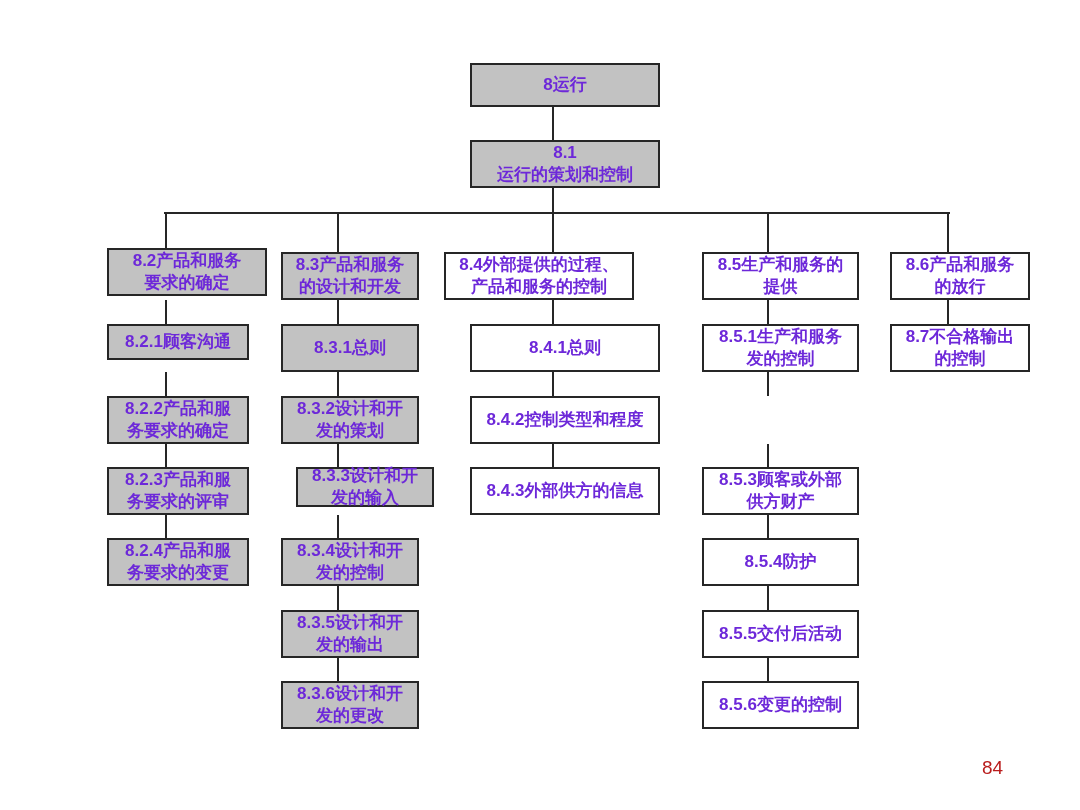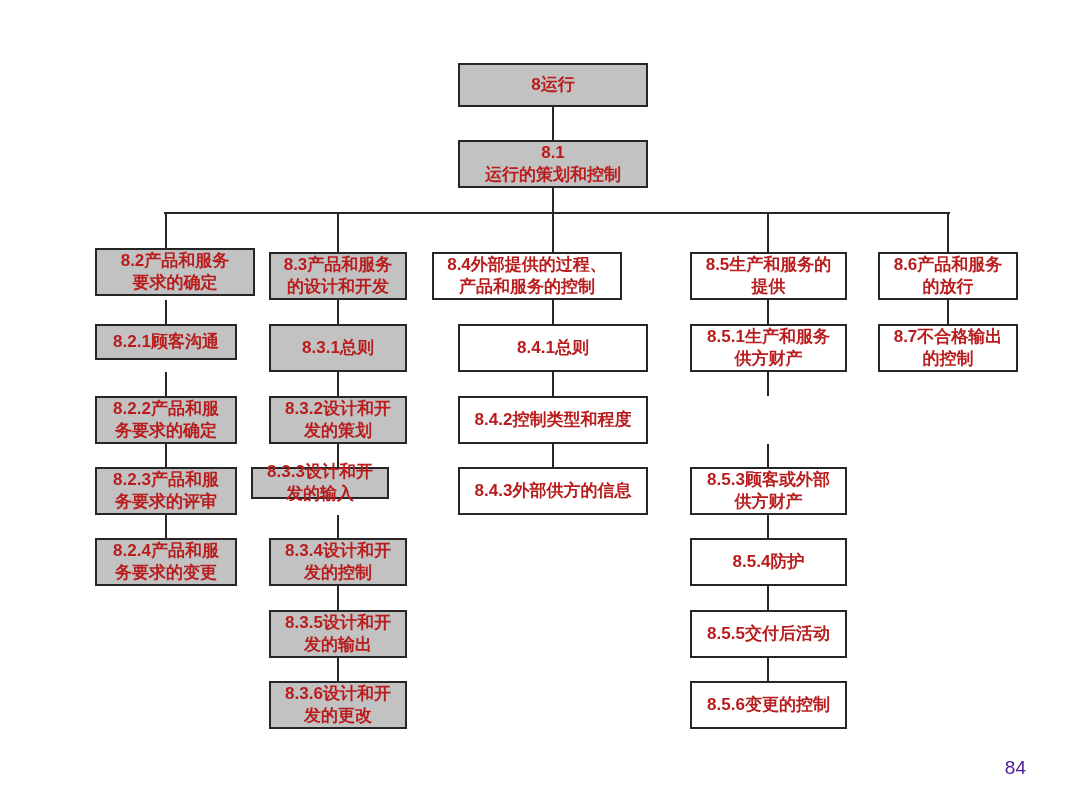--- a/index.html
+++ b/index.html
@@ -19,37 +19,38 @@
     position: absolute;
     box-sizing: border-box;
     border: 2px solid #262626;
     display: flex;
     align-items: center;
     justify-content: center;
     text-align: center;
     font-weight: 700;
     font-size: 17px;
     line-height: 22px;
-    color: #b91c1c;
+    color: #6d28d9;
     white-space: pre-line;
+    margin-left: 12px;
   }
   .grey { background: #c2c2c2; }
   .white { background: #ffffff; }
   .line {
     position: absolute;
     background: #262626;
   }
   .page-num {
     position: absolute;
     left: 982px;
     top: 757px;
     width: 44px;
-    text-align: right;
+    text-align: left;
     font-size: 19px;
-    color: #4c1d95;
+    color: #b91c1c;
     font-weight: 400;
   }
 </style>
 </head>
 <body>
 
 <div class="slide">
 
   <div class="box grey" style="left:458px;top:63px;width:190px;height:44px">8运行</div>
   <div class="box grey" style="left:458px;top:140px;width:190px;height:48px">8.1
@@ -76,21 +77,21 @@
   <div class="line" style="left:165px;top:300px;width:2px;height:24px"></div>
   <div class="line" style="left:165px;top:372px;width:2px;height:24px"></div>
   <div class="line" style="left:165px;top:444px;width:2px;height:23px"></div>
   <div class="line" style="left:165px;top:515px;width:2px;height:23px"></div>
 
   <div class="box grey" style="left:269px;top:252px;width:138px;height:48px">8.3产品和服务
 的设计和开发</div>
   <div class="box grey" style="left:269px;top:324px;width:138px;height:48px">8.3.1总则</div>
   <div class="box grey" style="left:269px;top:396px;width:138px;height:48px">8.3.2设计和开
 发的策划</div>
-  <div class="box grey" style="left:251px;top:467px;width:138px;height:32px">8.3.3设计和开
+  <div class="box grey" style="left:284px;top:467px;width:138px;height:40px">8.3.3设计和开
 发的输入</div>
   <div class="box grey" style="left:269px;top:538px;width:138px;height:48px">8.3.4设计和开
 发的控制</div>
   <div class="box grey" style="left:269px;top:610px;width:138px;height:48px">8.3.5设计和开
 发的输出</div>
   <div class="box grey" style="left:269px;top:681px;width:138px;height:48px">8.3.6设计和开
 发的更改</div>
   <div class="line" style="left:337px;top:300px;width:2px;height:24px"></div>
   <div class="line" style="left:337px;top:372px;width:2px;height:24px"></div>
   <div class="line" style="left:337px;top:444px;width:2px;height:23px"></div>
@@ -103,21 +104,21 @@
   <div class="box white" style="left:458px;top:324px;width:190px;height:48px">8.4.1总则</div>
   <div class="box white" style="left:458px;top:396px;width:190px;height:48px">8.4.2控制类型和程度</div>
   <div class="box white" style="left:458px;top:467px;width:190px;height:48px">8.4.3外部供方的信息</div>
   <div class="line" style="left:552px;top:300px;width:2px;height:24px"></div>
   <div class="line" style="left:552px;top:372px;width:2px;height:24px"></div>
   <div class="line" style="left:552px;top:444px;width:2px;height:23px"></div>
 
   <div class="box white" style="left:690px;top:252px;width:157px;height:48px">8.5生产和服务的
 提供</div>
   <div class="box white" style="left:690px;top:324px;width:157px;height:48px">8.5.1生产和服务
-供方财产</div>
+发的控制</div>
   <div class="box white" style="left:690px;top:467px;width:157px;height:48px">8.5.3顾客或外部
 供方财产</div>
   <div class="box white" style="left:690px;top:538px;width:157px;height:48px">8.5.4防护</div>
   <div class="box white" style="left:690px;top:610px;width:157px;height:48px">8.5.5交付后活动</div>
   <div class="box white" style="left:690px;top:681px;width:157px;height:48px">8.5.6变更的控制</div>
   <div class="line" style="left:767px;top:300px;width:2px;height:24px"></div>
   <div class="line" style="left:767px;top:372px;width:2px;height:24px"></div>
   <div class="line" style="left:767px;top:444px;width:2px;height:23px"></div>
   <div class="line" style="left:767px;top:515px;width:2px;height:23px"></div>
   <div class="line" style="left:767px;top:586px;width:2px;height:24px"></div>

